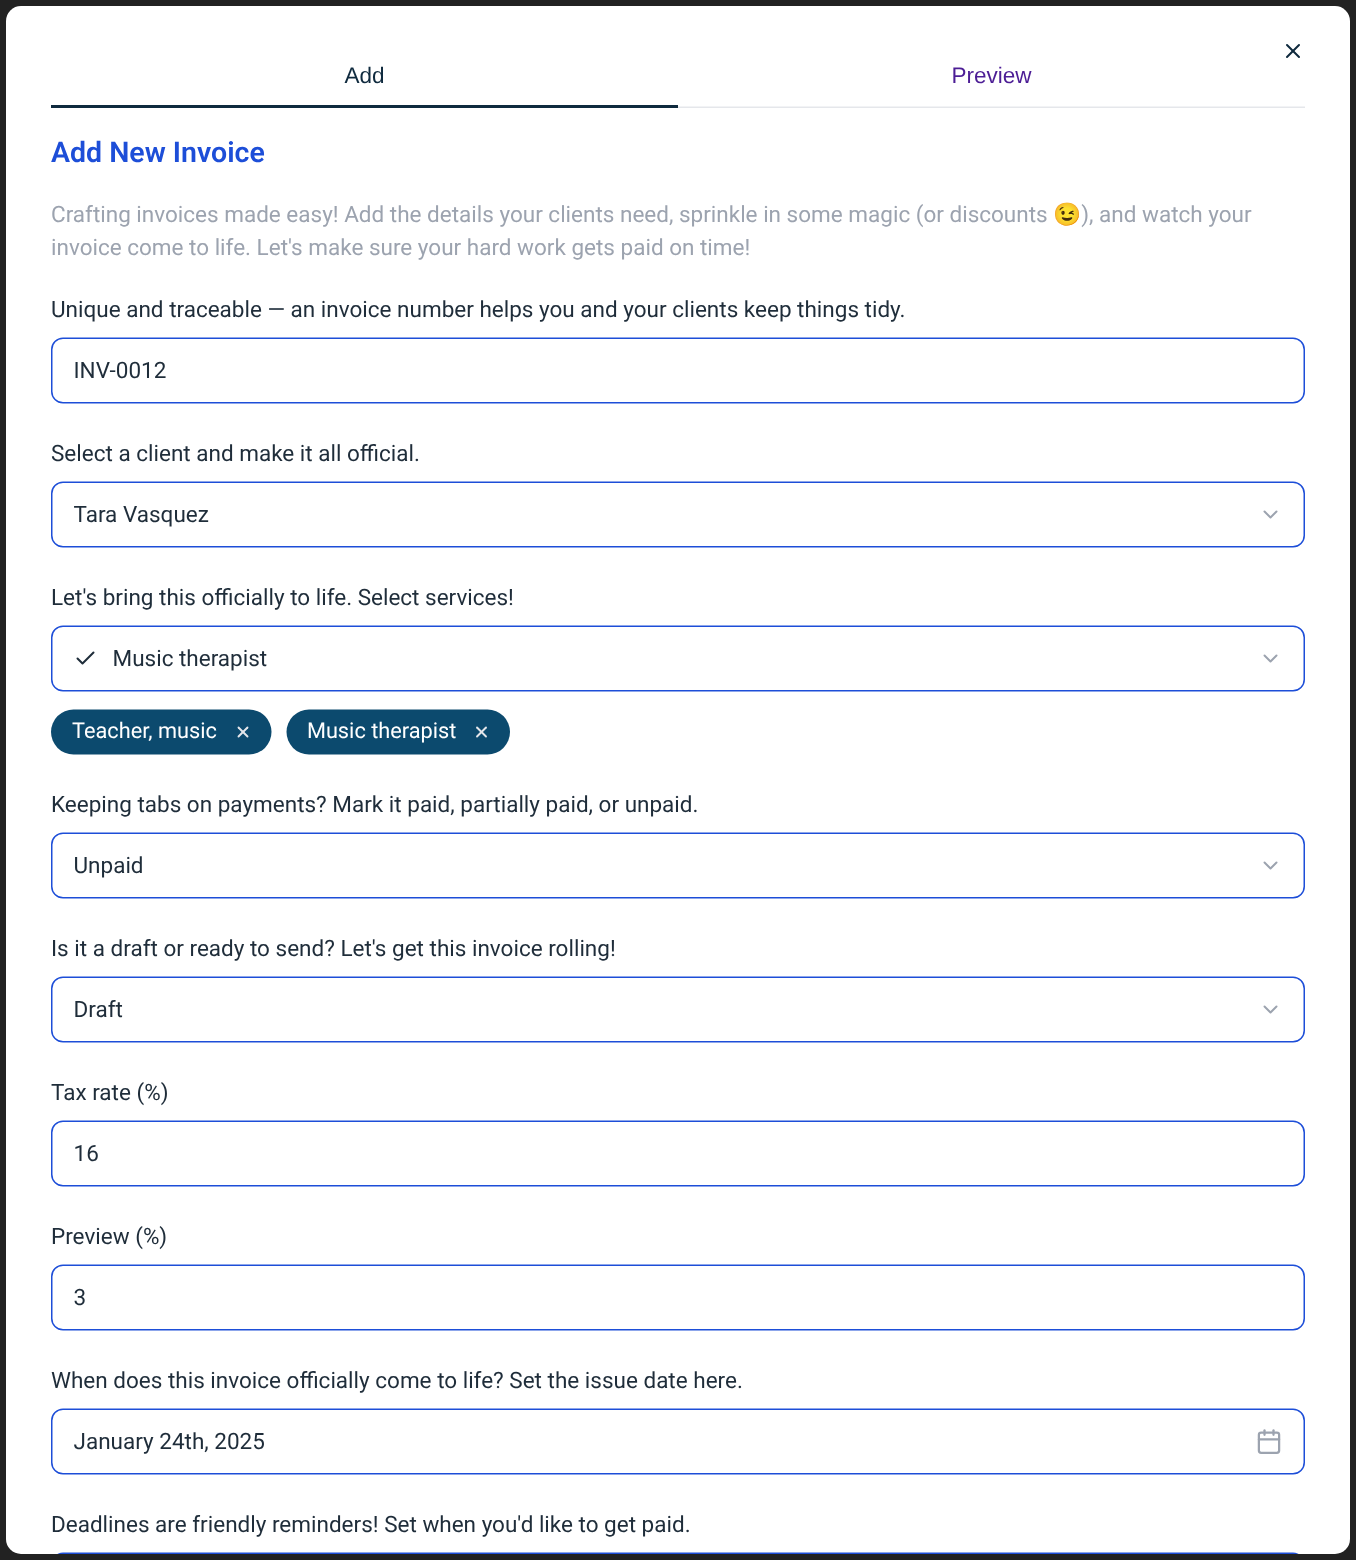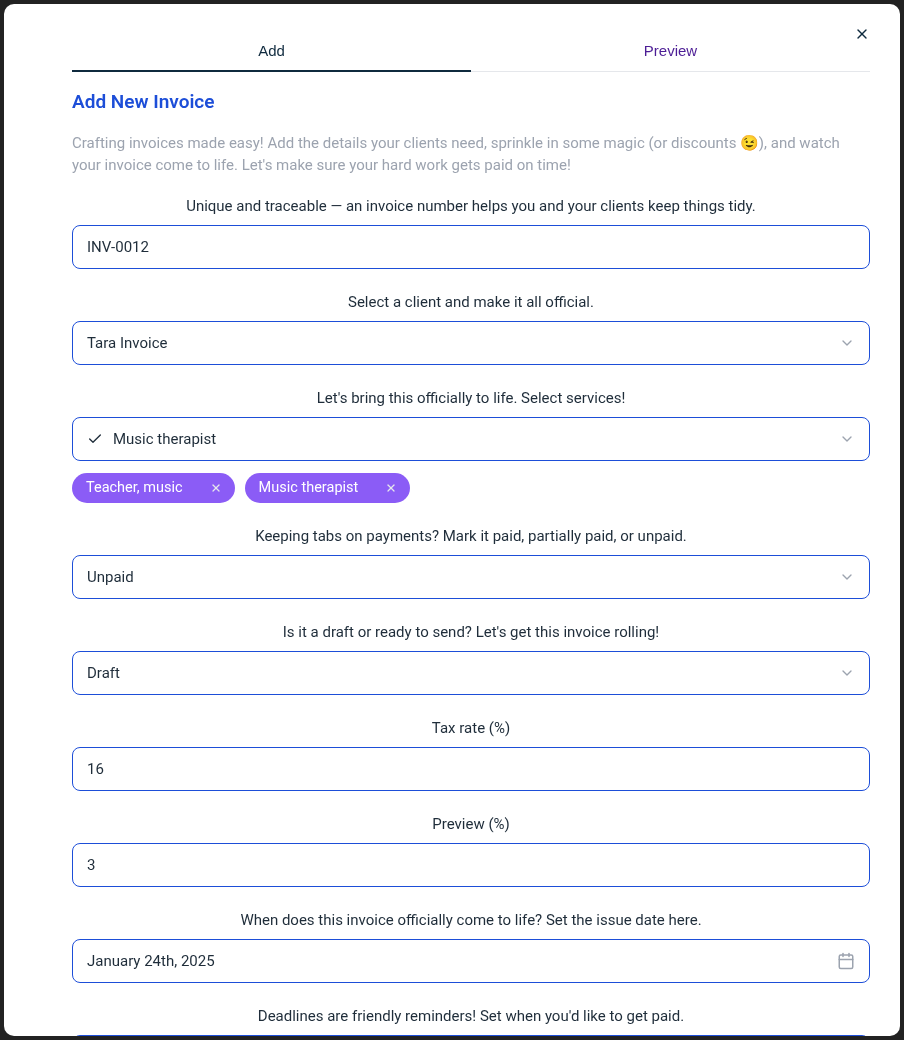--- a/index.html
+++ b/index.html
@@ -12,21 +12,20 @@
     overflow: hidden;
   }
   .modal {
     position: absolute;
     inset: 4px;
     background: #fff;
     border-radius: 10px;
     overflow: hidden;
     display: flex;
     flex-direction: column;
-    padding-left: 38px;
   }
   .scroll {
     flex: 1;
     overflow-y: scroll;
     padding: 0 30px 30px 30px;
   }
   .scroll::-webkit-scrollbar { width: 12px; }
   .scroll::-webkit-scrollbar-track { background: #f1f1f1; border-radius: 8px; }
   .scroll::-webkit-scrollbar-thumb { background: #c9c9c9; border-radius: 8px; }
 
@@ -83,21 +82,20 @@
     line-height: 1.45;
     margin-top: 20px;
     margin-bottom: 20px;
   }
 
   .field { margin-bottom: 24px; }
   .label {
     font-size: 15px;
     color: #1f2d3a;
     margin-bottom: 10px;
-    text-align: center;
   }
   .input, .select, .date {
     width: 100%;
     border: 1px solid #1d4ed8;
     border-radius: 8px;
     padding: 11px 14px;
     font-size: 15px;
     color: #1f2d3a;
     background: #fff;
     display: flex;
@@ -130,27 +128,27 @@
   .select .lead-check svg { width: 16px; height: 16px; }
   .select .val { flex: 1; text-align: left; }
 
   .chips {
     display: flex;
     flex-wrap: wrap;
     gap: 10px;
     margin-top: 12px;
   }
   .chip {
-    background: #8b5cf6;
+    background: #0c4a6e;
     color: #fff;
     border-radius: 999px;
     padding: 6px 10px 6px 14px;
     display: inline-flex;
     align-items: center;
-    gap: 24px;
+    gap: 8px;
     font-size: 14.5px;
   }
   .chip .x {
     display: inline-flex;
     width: 18px;
     height: 18px;
     align-items: center;
     justify-content: center;
     cursor: pointer;
     color: #e5e7eb;
@@ -183,21 +181,21 @@
     <p class="subheading">Crafting invoices made easy! Add the details your clients need, sprinkle in some magic (or discounts 😉), and watch your invoice come to life. Let's make sure your hard work gets paid on time!</p>
 
     <div class="field">
       <div class="label">Unique and traceable — an invoice number helps you and your clients keep things tidy.</div>
       <input class="input" type="text" value="INV-0012" style="">
     </div>
 
     <div class="field">
       <div class="label">Select a client and make it all official.</div>
       <div class="select">
-        <span class="val">Tara Invoice</span>
+        <span class="val">Tara Vasquez</span>
         <span class="chev">
           <svg viewBox="0 0 24 24" fill="none" stroke="currentColor" stroke-width="2" stroke-linecap="round" stroke-linejoin="round">
               <polyline points="6 9 12 15 18 9"></polyline>
             </svg>
         </span>
       </div>
     </div>
 
     <div class="field">
       <div class="label">Let's bring this officially to life. Select services!</div>

